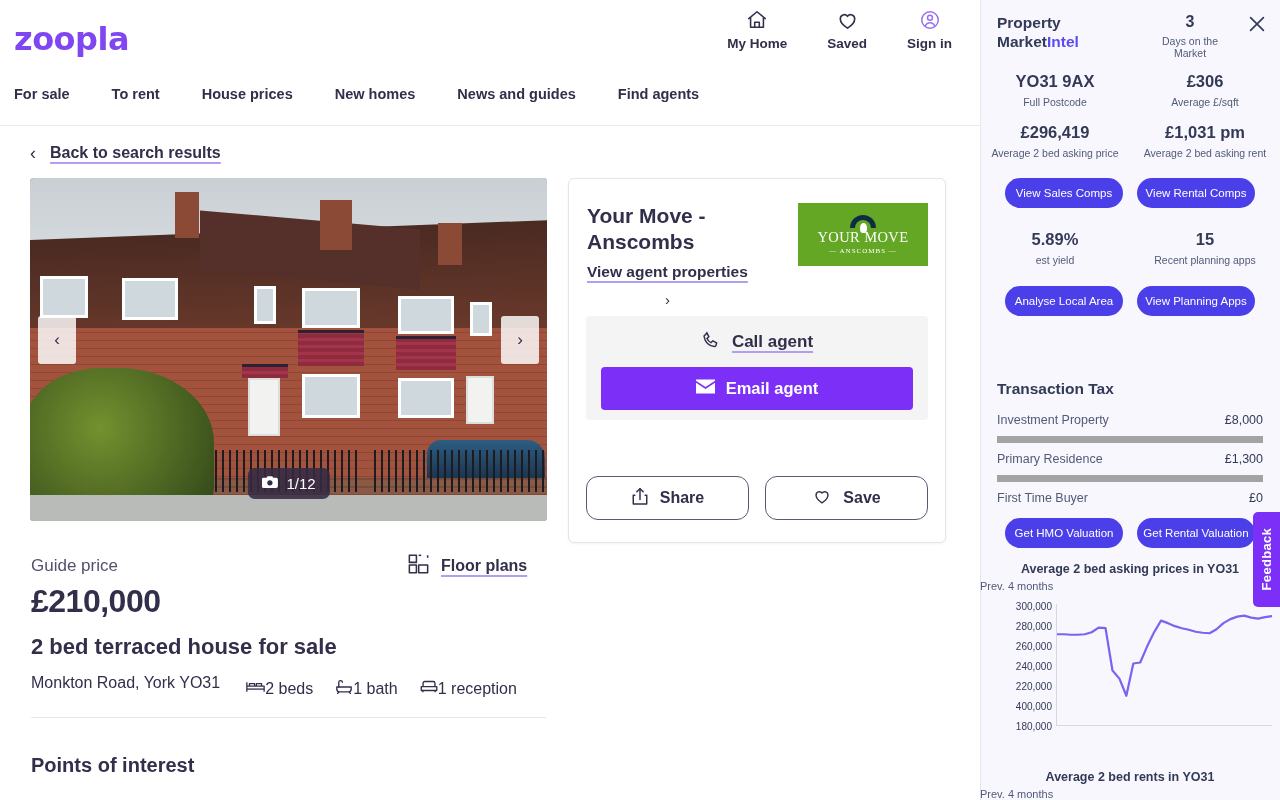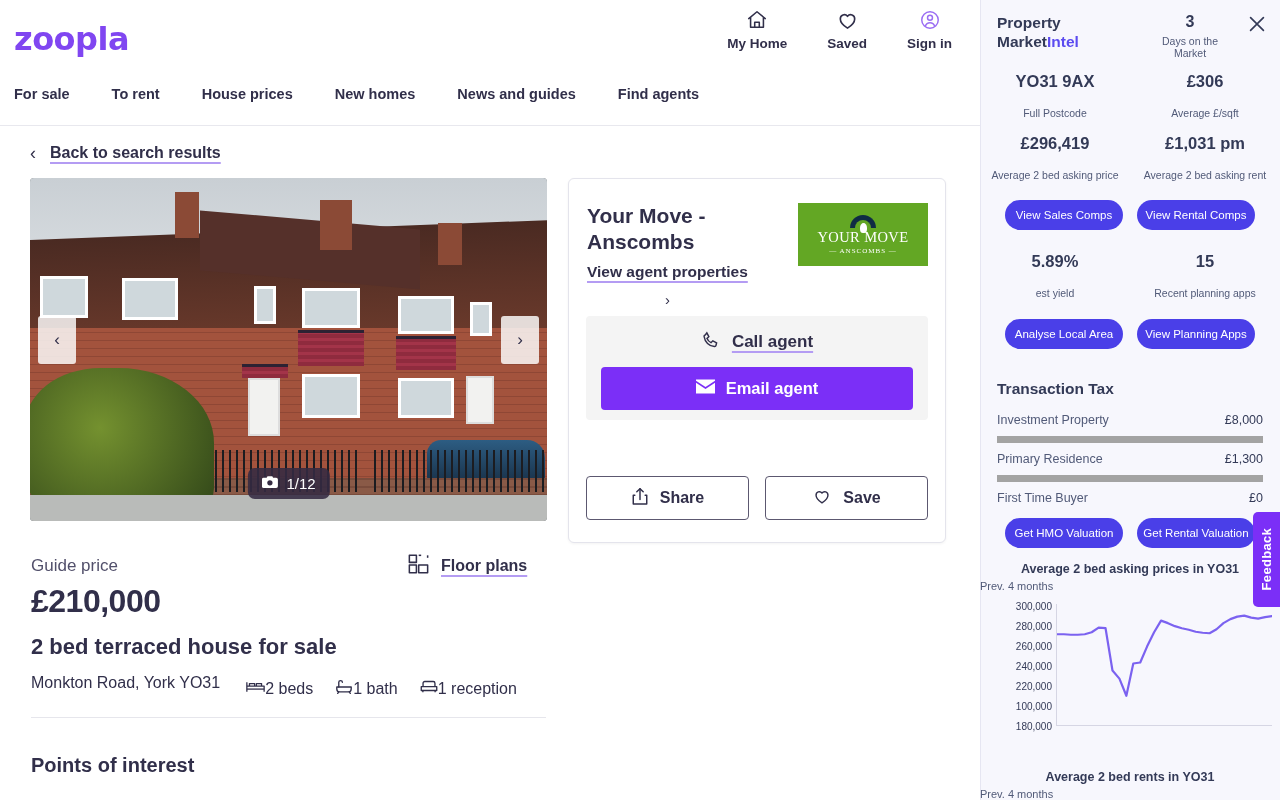--- a/index.html
+++ b/index.html
@@ -97,21 +97,21 @@
   .call-btn { position:absolute; left:0; right:0; top:14px; display:flex; align-items:center; justify-content:center; gap:11px; cursor:pointer; }
   .call-btn .t { font-size:17px; font-weight:700; color:#312f4a; text-decoration:underline; text-decoration-color:#b49cf3; text-underline-offset:4px; text-decoration-thickness:2px; }
   .email-btn {
     position:absolute; left:15px; right:15px; top:51px; height:43px;
     background:#7b2ff7; color:#fff; border:none; border-radius:4px;
     font-size:16.5px; font-weight:700; display:flex; align-items:center; justify-content:center; gap:11px;
     cursor:pointer; font-family:"Liberation Sans", sans-serif;
   }
   .btn-row { position:absolute; left:17px; right:17px; top:297px; display:flex; gap:16px; }
   .ob {
-    flex:1; height:44px; background:#fff; border:1.5px solid #5c5870; border-radius:4px;
+    flex:1; height:44px; background:#fff; border:1.5px solid #5c5870; border-radius:12px;
     display:flex; align-items:center; justify-content:center; gap:11px;
     font-size:16px; font-weight:700; color:#312f4a; cursor:pointer; font-family:"Liberation Sans", sans-serif;
   }
 
   
   .guide-label { position:absolute; left:31px; top:556px; font-size:17px; color:#52506b; }
   .price { position:absolute; left:31px; top:583px; font-size:32px; font-weight:700; letter-spacing:-0.5px; color:#312f4a; }
   .floorplans { position:absolute; left:408px; top:554px; display:flex; align-items:center; gap:12px; cursor:pointer; }
   .floorplans .t { font-size:16px; font-weight:700; color:#312f4a; text-decoration:underline; text-decoration-color:#b49cf3; text-underline-offset:4px; text-decoration-thickness:2px; }
 
@@ -133,21 +133,21 @@
   .pmi .accent { color:#5b4bf0; }
   .dom { position:absolute; left:175px; top:13px; width:70px; text-align:center; }
   .dom .num { font-size:16px; font-weight:700; color:#333a57; }
   .dom .lbl { font-size:10.5px; color:#515a78; margin-top:4px; }
   .close-x { position:absolute; right:12px; top:13px; width:22px; height:22px; cursor:pointer; color:#333a57; }
 
   .stat-grid { position:absolute; left:0; top:72px; width:300px; }
   .srow { display:flex; }
   .scell { width:150px; text-align:center; padding:0 8px; }
   .scell .v { font-size:16.5px; font-weight:700; color:#333a57; }
-  .scell .l { font-size:10.5px; color:#515a78; margin-top:15px; line-height:1.35; }
+  .scell .l { font-size:10.5px; color:#515a78; margin-top:4px; line-height:1.35; }
 
   .pillrow { display:flex; justify-content:center; gap:14px; margin-top:14px; }
   .pill {
     background:#4a3fe8; color:#fff; border:none; border-radius:20px;
     font-size:11.5px; font-weight:400; padding:9px 0; width:118px; text-align:center;
     cursor:pointer; white-space:nowrap; overflow:hidden; font-family:"Liberation Sans", sans-serif;
   }
 
   .ttax-title { position:absolute; left:17px; top:380px; font-size:15.5px; font-weight:700; color:#333a57; }
   .taxrows { position:absolute; left:17px; right:17px; top:404px; }
@@ -484,21 +484,21 @@
     <div class="chart-block1">
       <div class="ch-title">Average 2 bed asking prices in YO31</div>
       <div class="ch-sub">Prev. 4 months</div>
       <div class="chart-wrap">
         <div class="yaxis">
           <div>300,000</div>
           <div>280,000</div>
           <div>260,000</div>
           <div>240,000</div>
           <div>220,000</div>
-          <div>100,000</div>
+          <div>400,000</div>
           <div>180,000</div>
         </div>
         <div class="plot">
           <svg viewBox="0 0 200 100" preserveAspectRatio="none">
             <polyline id="series-0" fill="none" stroke="#7b62f0" stroke-width="2.2" stroke-linejoin="round" stroke-linecap="round" vector-effect="non-scaling-stroke" points="0.00,25.00 6.45,25.00 12.90,25.42 19.35,25.42 25.81,25.00 32.26,23.33 38.71,19.58 45.16,20.00 51.61,55.00 58.06,61.67 64.52,75.83 70.97,49.17 77.42,48.33 83.87,35.00 90.32,23.33 96.77,13.75 103.23,15.83 109.68,18.33 116.13,20.00 122.58,21.25 129.03,22.92 135.48,23.75 141.94,24.17 148.39,20.83 154.84,15.83 161.29,12.50 167.74,10.42 174.19,9.58 180.65,11.25 187.10,12.08 193.55,10.83 200.00,10.00"></polyline>
           </svg>
         </div>
       </div>
     </div>
 

